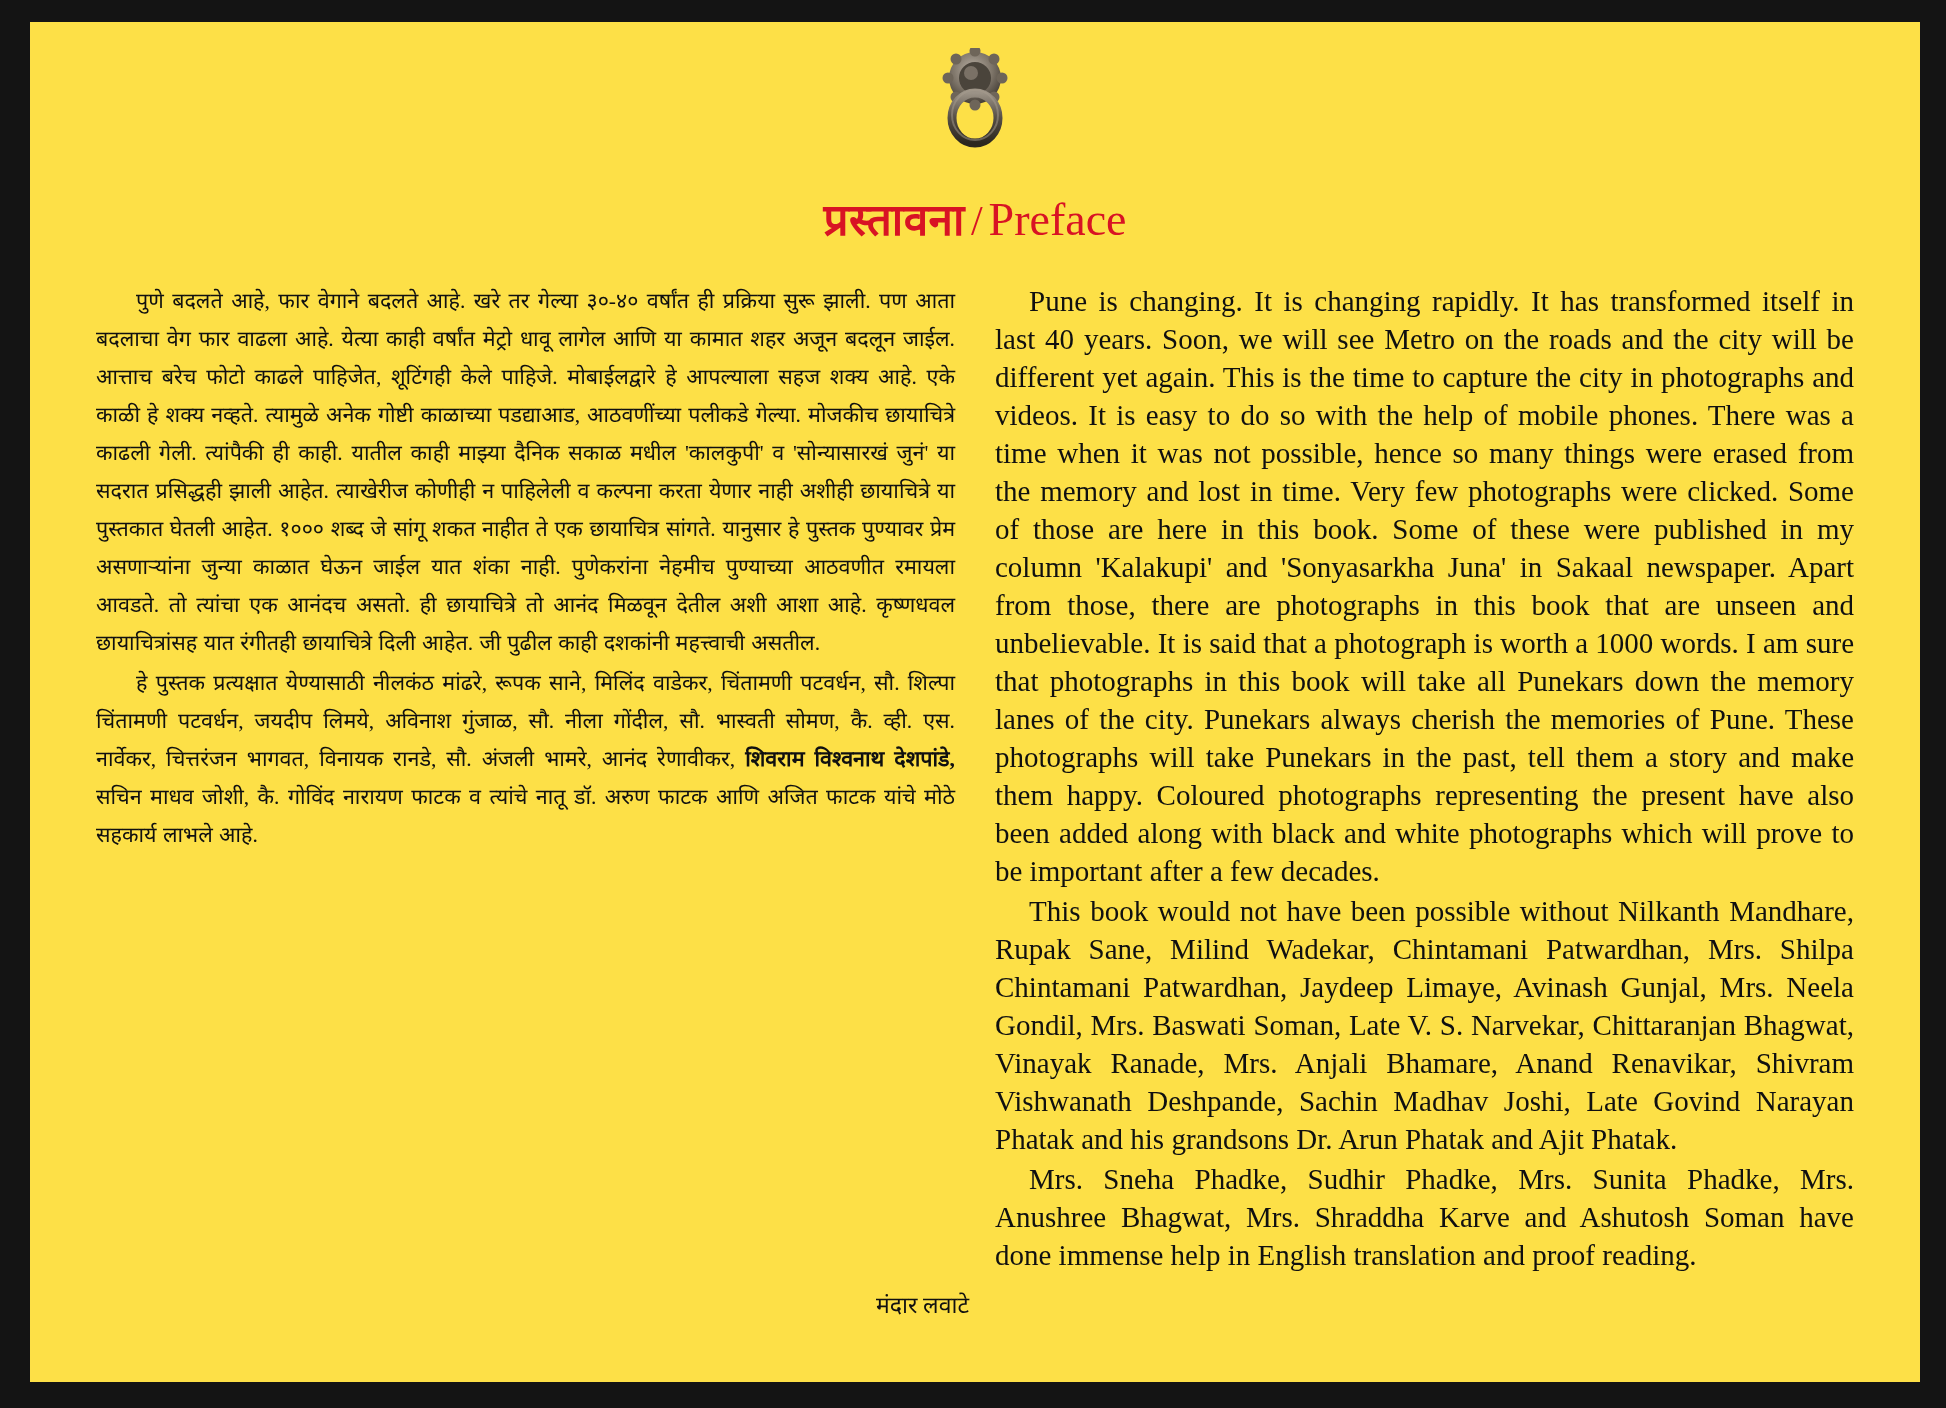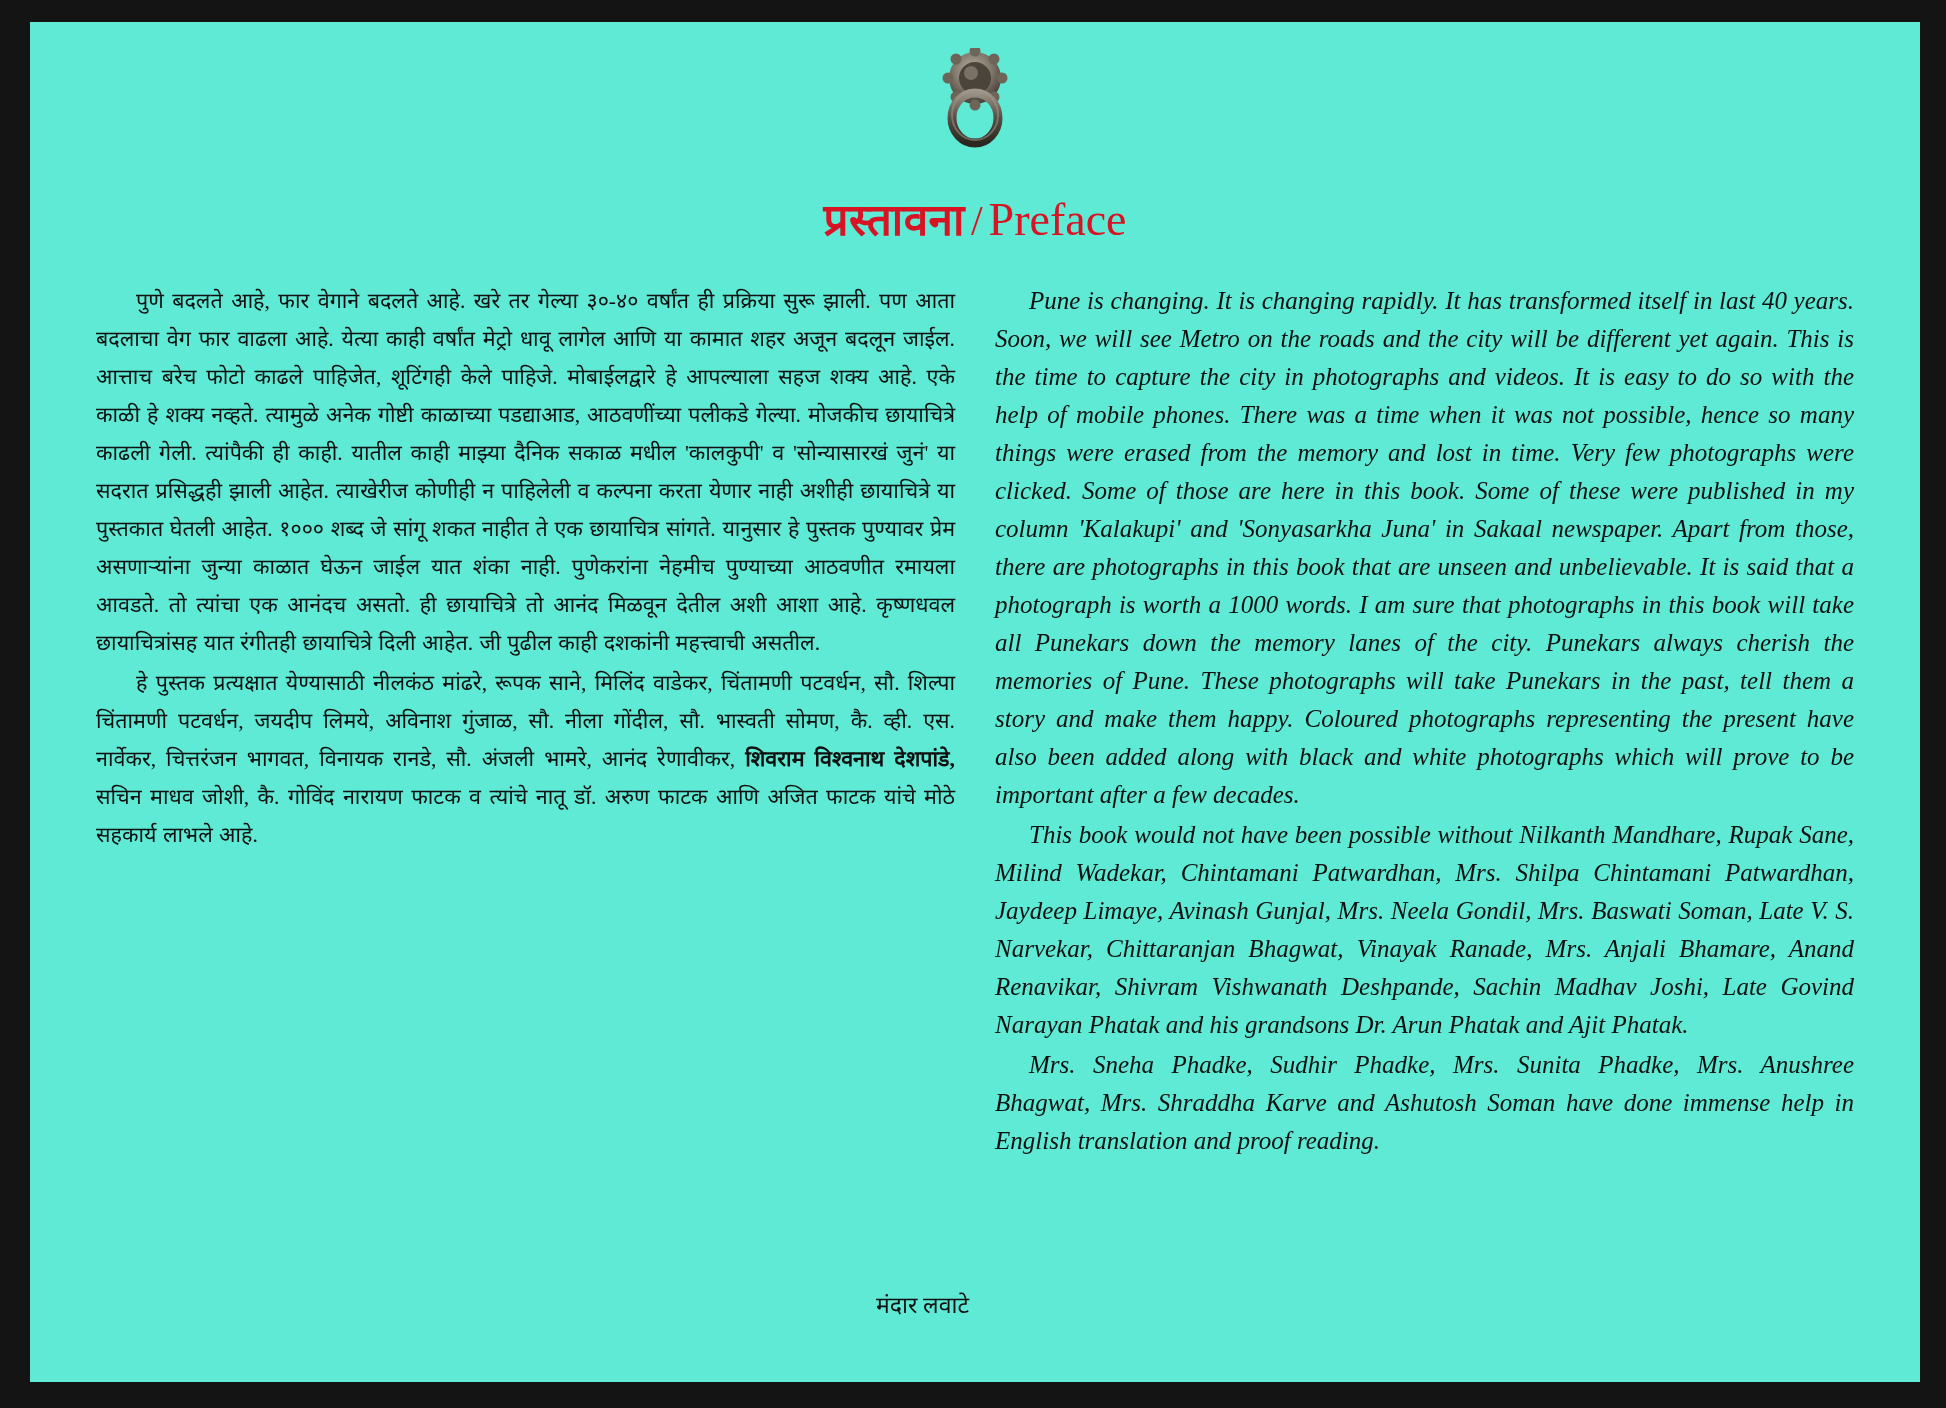--- a/index.html
+++ b/index.html
@@ -19,21 +19,21 @@
     width: 1946px;
     height: 1408px;
     background: #141414;
     box-sizing: border-box;
     padding: 22px 26px 26px 30px;
   }
   .page {
     position: relative;
     width: 100%;
     height: 100%;
-    background: #5eead4;
+    background: #fde047;
     box-sizing: border-box;
     padding: 18px 44px 10px 44px;
     overflow: hidden;
   }
   
   .ornament {
     width: 100%;
     display: flex;
     justify-content: center;
     align-items: flex-start;
@@ -88,24 +88,23 @@
   }
   .col-mr p {
     font-family: "Liberation Serif", serif;
     font-size: 21.5px;
     line-height: 38px;
     text-indent: 40px;
     word-spacing: 1px;
   }
   .col-en p {
     font-family: "Liberation Serif", serif;
-    font-size: 25px;
+    font-size: 29px;
     line-height: 38px;
     text-indent: 34px;
-    font-style: italic;
   }
 
   
   .sign-row {
     position: absolute;
     left: 44px;
     right: 44px;
     bottom: 62px;
     display: flex;
     padding: 0 22px;

